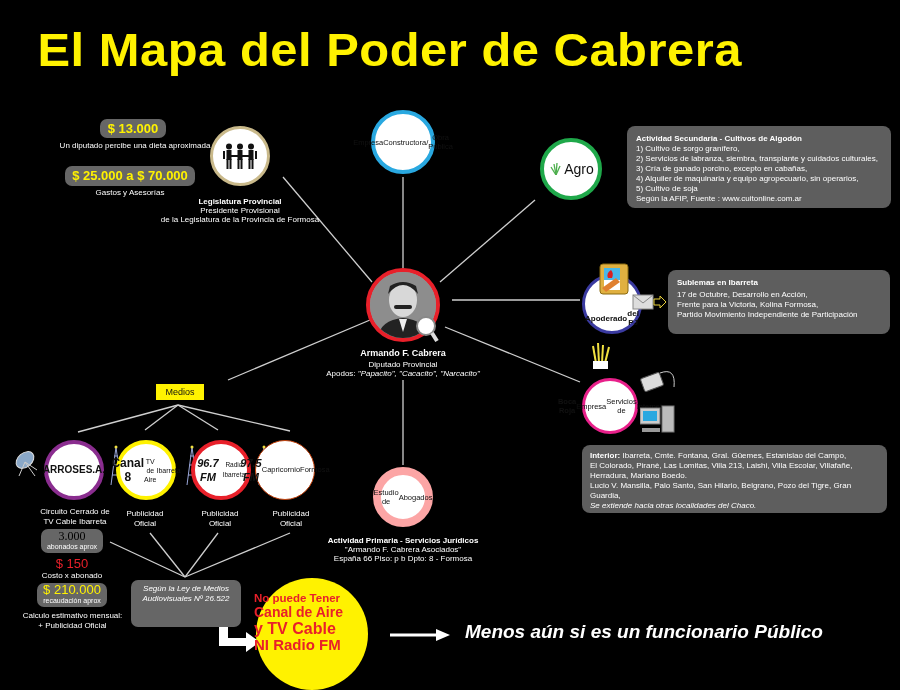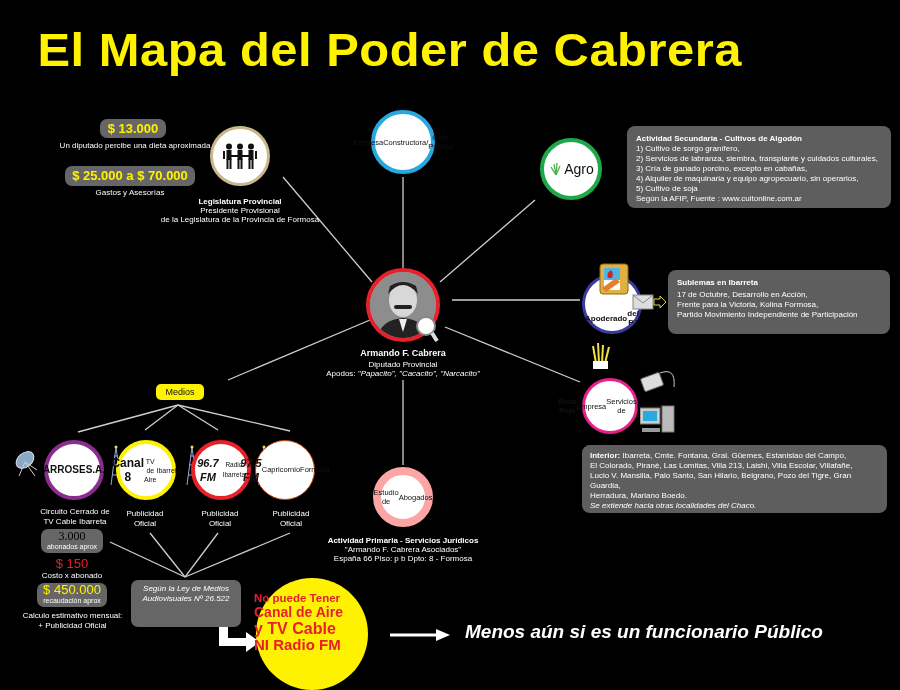--- a/index.html
+++ b/index.html
@@ -189,38 +189,38 @@
   <svg width="36" height="32" viewBox="0 0 36 32">
       <rect x="0" y="4" width="20" height="16" fill="#ccc" stroke="#777"></rect>
       <rect x="3" y="7" width="14" height="10" fill="#2aa8e0"></rect>
       <rect x="22" y="2" width="12" height="26" fill="#bbb" stroke="#777"></rect>
       <rect x="2" y="24" width="18" height="4" fill="#999"></rect>
     </svg>
 </div>
 <div class="box" style="left:582px;top:445px;width:305px;height:68px;padding:6px 8px;">
   <div><b>Interior:</b> <span>Ibarreta, Cmte. Fontana, Gral. Güemes, Estanislao del Campo,</span></div>
   <div>El Colorado, Piranè,  Las Lomitas, Villa 213, Laishi, Villa Escolar, Villafañe,</div>
+  <div>Herradura, Mariano Boedo.</div>
   <div>Lucio V. Mansilla, Palo Santo, San Hilario, Belgrano, Pozo del Tigre, Gran Guardia,</div>
-  <div>Herradura, Mariano Boedo.</div>
   <div><i>Se extiende hacia otras localidades del Chaco.</i></div>
 </div>
 
 <div class="circle" style="left:373px;top:467px;width:60px;height:60px;border:8px solid #fca5a5;font-size:7.5px;line-height:9px;">
   <svg width="20" height="16" viewBox="0 0 20 16">
       <path d="M0 3 L7 3 L9 0 L18 0 L18 14 L0 14Z" fill="#e0c080" stroke="#a08040" stroke-width="0.6"></path>
       <rect x="2" y="4" width="16" height="11" fill="#f0d8a0" stroke="#a08040" stroke-width="0.6"></rect>
     </svg>
   <span>Estudio de</span>
   <span>Abogados</span>
 </div>
 <div class="cap" style="left:310px;top:536px;width:186px;font-weight:bold;">Actividad Primaria - Servicios Jurídicos</div>
 <div class="cap" style="left:310px;top:545px;width:186px;">"Armando F. Cabrera Asociados"</div>
 <div class="cap" style="left:310px;top:554px;width:186px;">España 66 Piso: p b Dpto: 8 - Formosa</div>
 
-<div class="abs" style="left:156px;top:384px;width:48px;height:16px;background:#fff200;border-radius:5px;color:#111;font-size:9px;text-align:center;line-height:16px;">Medios</div>
+<div class="abs" style="left:156px;top:384px;width:48px;height:16px;background:#fff200;border-radius:0;color:#111;font-size:9px;text-align:center;line-height:16px;">Medios</div>
 
 <div class="abs" style="left:13px;top:448px;">
   <svg width="28" height="30" viewBox="0 0 28 30">
       <ellipse cx="12" cy="12" rx="10" ry="7" fill="#8aa8c8" stroke="#ddd" transform="rotate(-40 12 12)"></ellipse>
       <path d="M12 14 L6 28 M12 14 L22 28 M12 14 L24 22" stroke="#ccc"></path>
     </svg>
 </div>
 <div class="circle" style="left:44px;top:440px;width:60px;height:60px;border:4px solid #8a2d8f;font-size:10px;font-weight:bold;line-height:12px;">
   <span>ARROSE</span>
   <span>S.A.</span>
@@ -278,21 +278,21 @@
   <div>Oficial</div>
 </div>
 
 <div class="pill" style="left:41px;top:529px;width:62px;height:24px;">
   <div style="color:#000000;font-size:12px;line-height:14px;font-family:Liberation Serif, serif;">3.000</div>
   <div style="font-size:7px;line-height:8px;">abonados aprox</div>
 </div>
 <div class="cap red" style="left:41px;top:557px;width:62px;font-size:13px;line-height:14px;">$ 150</div>
 <div class="cap" style="left:36px;top:571px;width:72px;">Costo x abonado</div>
 <div class="pill" style="left:37px;top:583px;width:70px;height:24px;">
-  <div style="color:#fff200;font-size:13px;line-height:14px;">$ 450.000</div>
+  <div style="color:#fff200;font-size:13px;line-height:14px;">$ 210.000</div>
   <div style="font-size:7px;line-height:8px;">recaudación aprox</div>
 </div>
 <div class="cap" style="left:15px;top:611px;width:115px;">
   <div>Calculo estimativo mensual:</div>
   <div>+ Publicidad Oficial</div>
 </div>
 
 <div class="pill" style="left:131px;top:580px;width:110px;height:47px;font-size:8px;line-height:10px;font-style:italic;padding-top:4px;">
   <div>Según la Ley de Medios</div>
   <div>Audiovisuales Nº 26.522</div>

